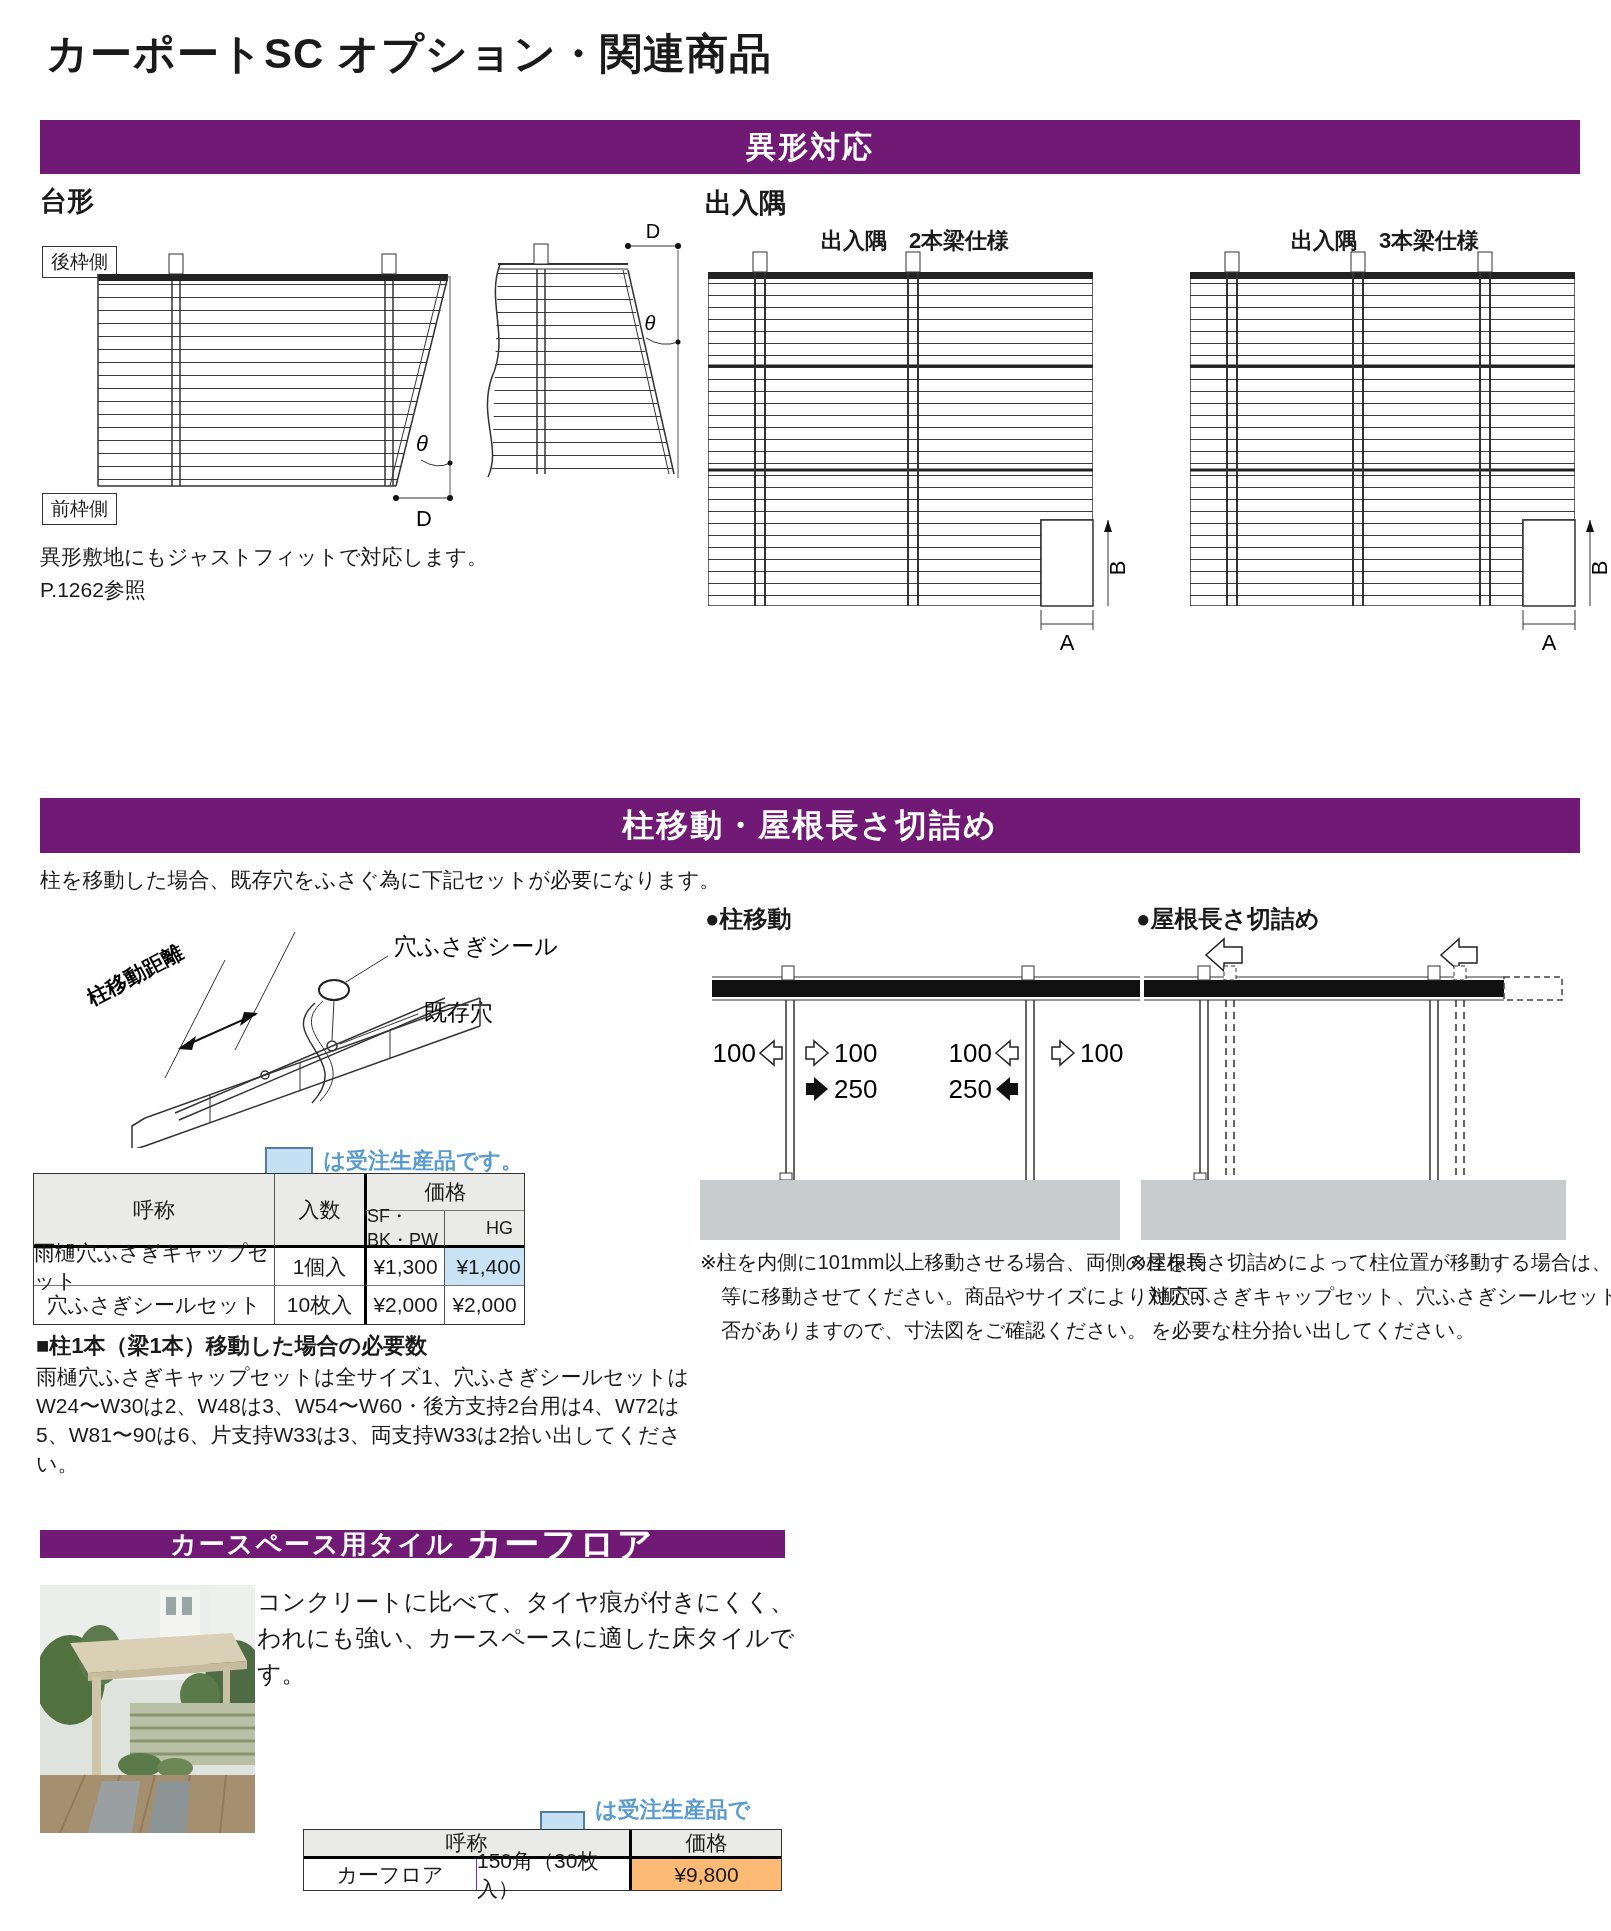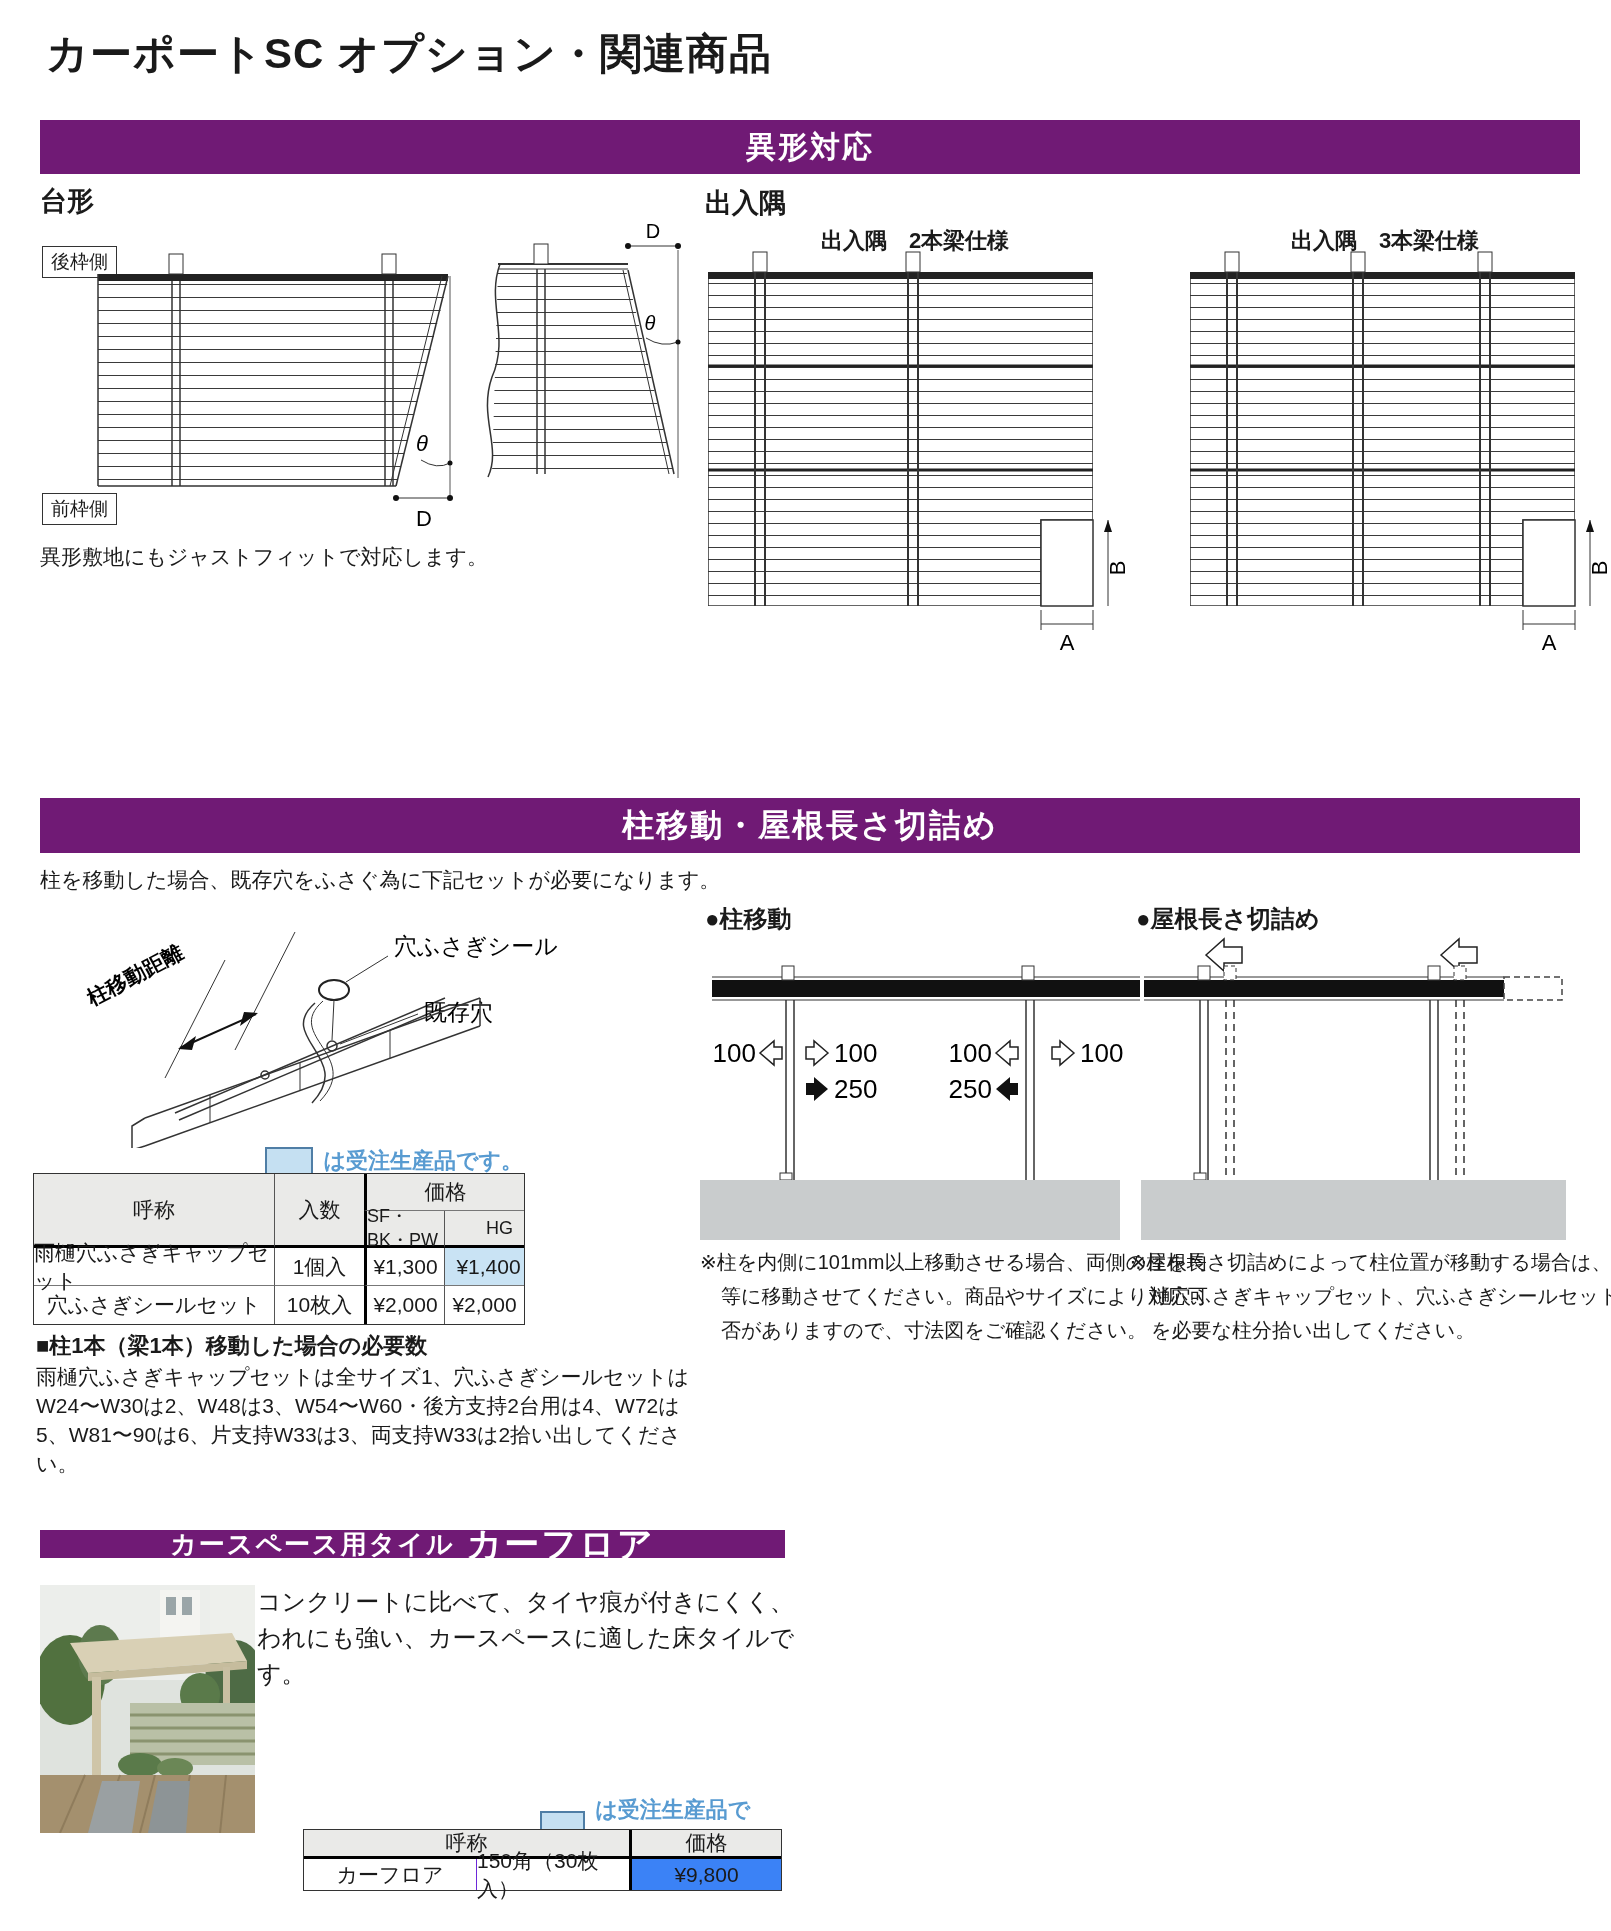--- a/index.html
+++ b/index.html
@@ -30,21 +30,21 @@
   .tbl1 .sub{font-size:18px;}
   .tbl1 .hl{background:#c9e3f4;padding-left:8px;}
   
   .tbl2{display:grid;grid-template-columns:172px 153px 152px;grid-template-rows:29px 31px;border:1px solid #333;font-size:21px;}
   .tbl2 .c{display:flex;align-items:center;justify-content:center;border-left:1px solid #6d28d9;}
   .tbl2 .hd{background:#eaeae8;}
   .tbl2 .noL{border-left:none;}
   .tbl2 .thickL{border-left:3px solid #000;}
   .tbl2 .thickB{border-bottom:3px solid #000;}
   .tbl2 .span2c{grid-column:1/3;}
-  .tbl2 .hl{background:#3b82f6;}
+  .tbl2 .hl{background:#fdba74;}
   .req-h{font-size:22px;font-weight:bold;}
   .req-b{font-size:21px;line-height:29px;}
   svg text{font-family:"Liberation Sans","DejaVu Sans",sans-serif;}
   .banner-small{font-size:26px;font-weight:600;letter-spacing:2px;}
   .banner-big{font-size:35px;font-weight:700;letter-spacing:2px;}
 </style>
 </head>
 <body>
 
 <div class="abs page-title" style="left:46px;top:26px;">カーポートSC オプション・関連商品</div>
@@ -186,20 +186,21 @@
   <text x="422" y="320" font-size="22" text-anchor="middle" transform="rotate(-90 422 320)">B</text>
   <line x1="338" y1="362" x2="338" y2="382" stroke="#333" stroke-width="1"></line>
   <line x1="390" y1="362" x2="390" y2="382" stroke="#333" stroke-width="1"></line>
   <line x1="338" y1="376" x2="390" y2="376" stroke="#333" stroke-width="1"></line>
   <text x="364" y="402" font-size="22" text-anchor="middle">A</text>
 </svg>
 
 <div class="abs boxed" style="left:42px;top:493px;">前枠側</div>
 <div class="abs body-text" style="left:40px;top:540px;">
   <div>異形敷地にもジャストフィットで対応します。</div>
+  <div>P.1262参照</div>
 </div>
 
 <div class="abs banner" style="left:40px;top:798px;width:1540px;height:55px;font-size:32px;">
   <span>柱移動・屋根長さ切詰め</span>
 </div>
 <div class="abs intro" style="left:40px;top:866px;">柱を移動した場合、既存穴をふさぐ為に下記セットが必要になります。</div>
 
 <svg class="abs" style="left:50px;top:898px;" width="560" height="250" viewBox="0 0 560 250">
 
   <line x1="115" y1="180" x2="175" y2="62" stroke="#333" stroke-width="1"></line>

